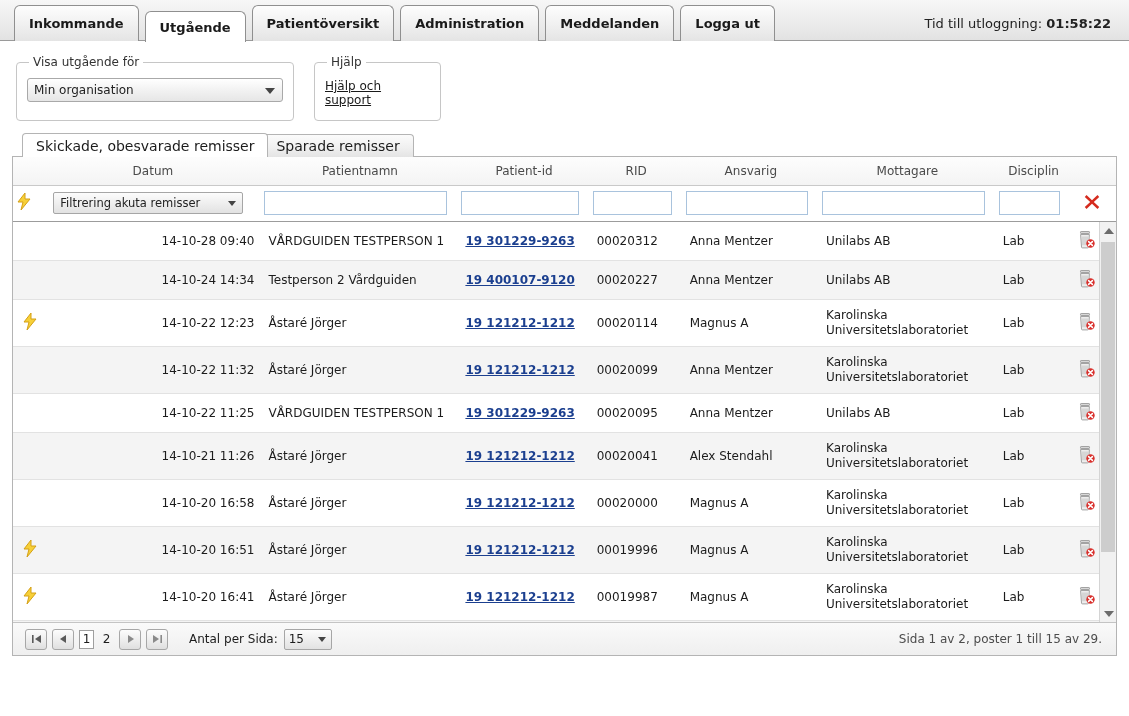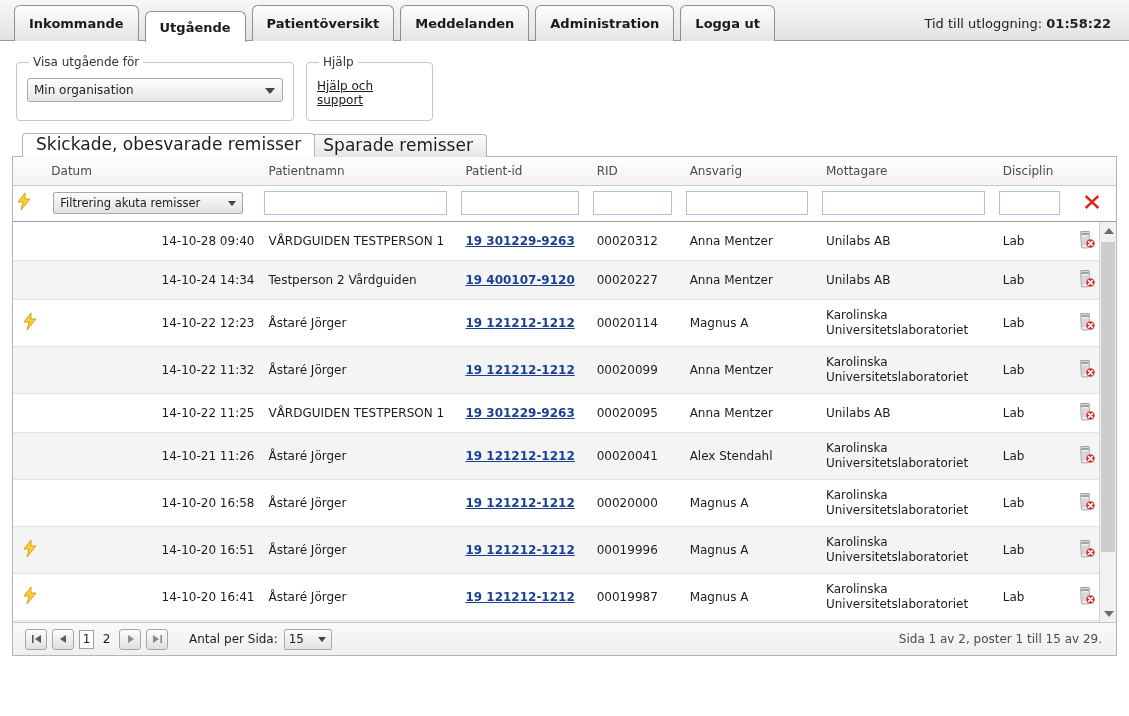--- a/index.html
+++ b/index.html
@@ -57,21 +57,21 @@
     font-size: 13px;
     white-space: nowrap;
   }
   #logoutinfo b { font-weight: bold; }
 
   
   #panels {
     display: flex;
     align-items: flex-start;
     padding: 14px 12px 0 16px;
-    gap: 12px;
+    gap: 20px;
   }
   fieldset.box {
     border: 1px solid #c6c6c6;
     border-radius: 4px;
     margin: 0;
     padding: 6px 10px 10px 10px;
     background: #ffffff;
   }
   fieldset.box > legend {
     font-size: 12px;
@@ -165,22 +165,22 @@
     display: flex;
     align-items: flex-end;
     height: 24px;
     position: relative;
     z-index: 3;
     padding-left: 10px;
   }
   .subtab {
     height: 23px;
     padding: 0 13px 0 13px;
-    display: flex; align-items: flex-start;
-    font-size: 17px;
+    display: flex; align-items: center;
+    font-size: 14px;
     color: #1c1c1c;
     background: linear-gradient(to bottom, #fbfbfb 0%, #efefef 60%, #e4e4e4 100%);
     border: 1px solid #b4b4b4;
     border-bottom: none;
     border-radius: 4px 4px 0 0;
     margin-right: -6px;
     position: relative;
     cursor: default;
     white-space: nowrap;
     transform: skewX(0deg);
@@ -197,21 +197,21 @@
     background: #fff;
     position: relative;
     margin-top: -1px;
   }
 
   table.grid { border-collapse: collapse; width: 100%; table-layout: fixed; }
   table.grid th {
     font-weight: normal;
     font-size: 12px;
     color: #4a4a4a;
-    text-align: left;
+    text-align: center;
     padding: 7px 6px 7px 8px;
     background: linear-gradient(to bottom, #fdfdfd 0%, #f4f4f4 100%);
     border-bottom: 1px solid #c9c9c9;
   }
   .col-flag  { width: 30px; }
   .col-datum { width: 215px; }
   .col-namn  { width: 195px; }
   .col-pid   { width: 130px; }
   .col-rid   { width: 92px; }
   .col-ansv  { width: 135px; }
@@ -377,24 +377,24 @@
   <div class="maintab">
       <span>Inkommande</span>
     </div>
   <div class="maintab active">
       <span>Utgående</span>
     </div>
   <div class="maintab">
       <span>Patientöversikt</span>
     </div>
   <div class="maintab">
+      <span>Administration</span>
+    </div>
+  <div class="maintab">
       <span>Meddelanden</span>
-    </div>
-  <div class="maintab">
-      <span>Administration</span>
     </div>
   <div class="maintab">
       <span>Logga ut</span>
     </div>
 
   <div id="logoutinfo">
     <span>Tid till utloggning:</span>
     <b>01:58:22</b>
   </div>
 </div>

